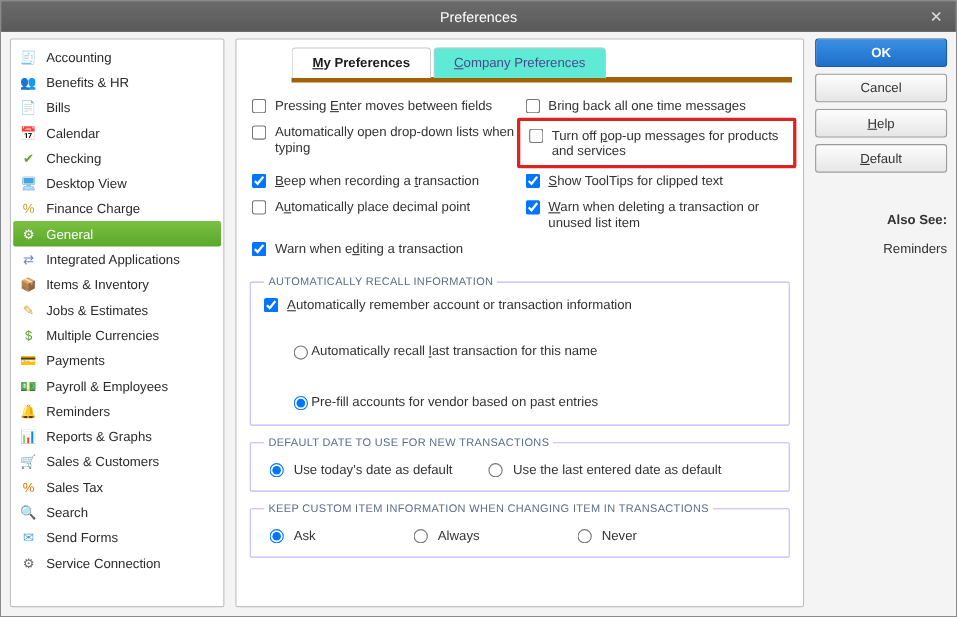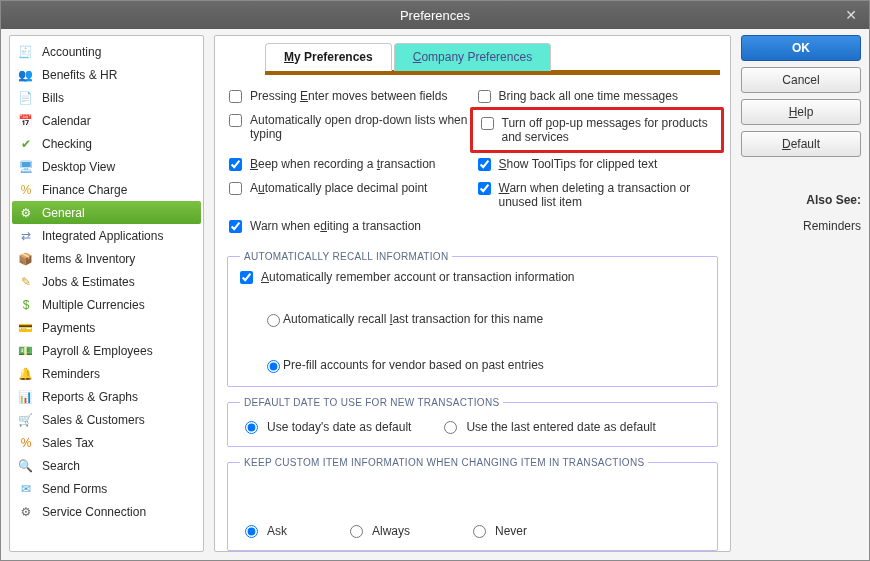--- a/index.html
+++ b/index.html
@@ -382,21 +382,21 @@
             </div>
             <div class="radio-inline">
               <input type="radio" name="dd" id="r-dd-1" style="">
               <label for="r-dd-1">Use the last entered date as default</label>
             </div>
           </div>
       </fieldset>
 
       <fieldset class="group">
         <legend>KEEP CUSTOM ITEM INFORMATION WHEN CHANGING ITEM IN TRANSACTIONS</legend>
-        <div class="radio-row" id="kc-row" style="gap:58px;margin-top:44px;">
+        <div class="radio-row" id="kc-row" style="gap:84px;">
             <div class="radio-inline">
               <input type="radio" name="kc" id="r-kc-0" checked="" style="">
               <label for="r-kc-0">Ask</label>
             </div>
             <div class="radio-inline">
               <input type="radio" name="kc" id="r-kc-1" style="">
               <label for="r-kc-1">Always</label>
             </div>
             <div class="radio-inline">
               <input type="radio" name="kc" id="r-kc-2" style="">

